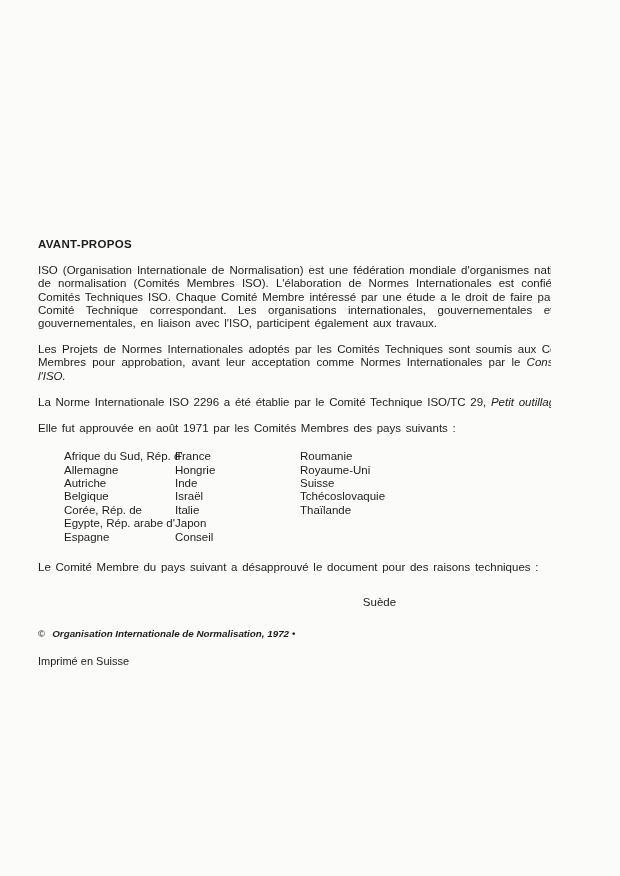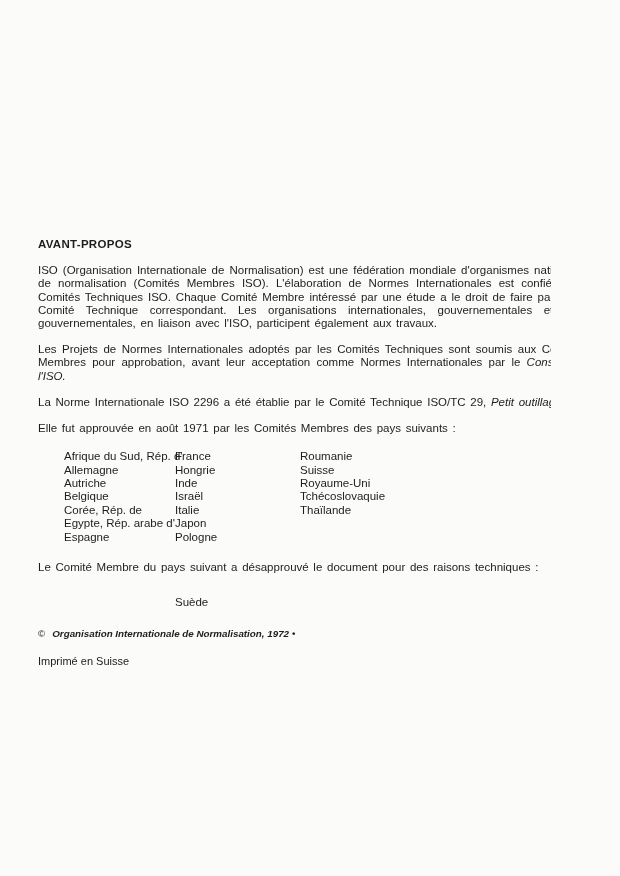--- a/index.html
+++ b/index.html
@@ -42,20 +42,21 @@
     display: flex;
     margin: 15px 0 17px 26px;
     line-height: 13.4px;
   }
   .col1 { width: 111px; }
   .col2 { width: 125px; }
   .col3 { width: 170px; }
   .country { white-space: nowrap; }
   .disapproved {
     margin: 22px 0 0 137px;
+    text-align: center;
   }
   .copyright-line {
     position: absolute;
     left: 38px;
     top: 628px;
     font-size: 9.8px;
   }
   .copyright-symbol {
     display: inline-block;
     margin-right: 7px;
@@ -104,26 +105,26 @@
         <div class="country">Egypte, Rép. arabe d'</div>
         <div class="country">Espagne</div>
       </div>
       <div class="col2">
         <div class="country">France</div>
         <div class="country">Hongrie</div>
         <div class="country">Inde</div>
         <div class="country">Israël</div>
         <div class="country">Italie</div>
         <div class="country">Japon</div>
-        <div class="country">Pologne</div>
+        <div class="country">Conseil</div>
       </div>
       <div class="col3">
         <div class="country">Roumanie</div>
+        <div class="country">Royaume-Uni</div>
         <div class="country">Suisse</div>
-        <div class="country">Royaume-Uni</div>
         <div class="country">Tchécoslovaquie</div>
         <div class="country">Thaïlande</div>
       </div>
     </div>
 
     <p>Le Comité Membre du pays suivant a désapprouvé le document pour des raisons techniques :</p>
 
     <div class="disapproved">Suède</div>
 
   </div>

